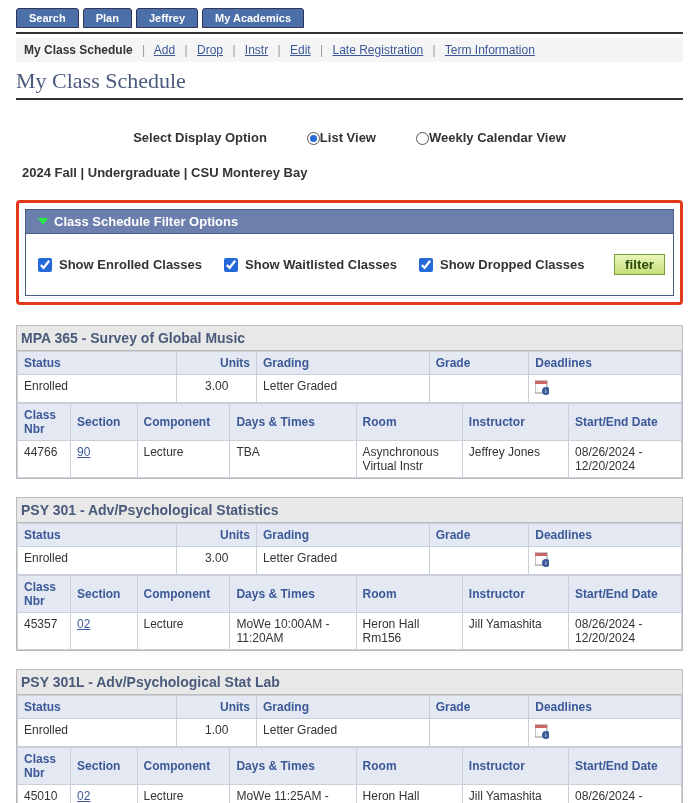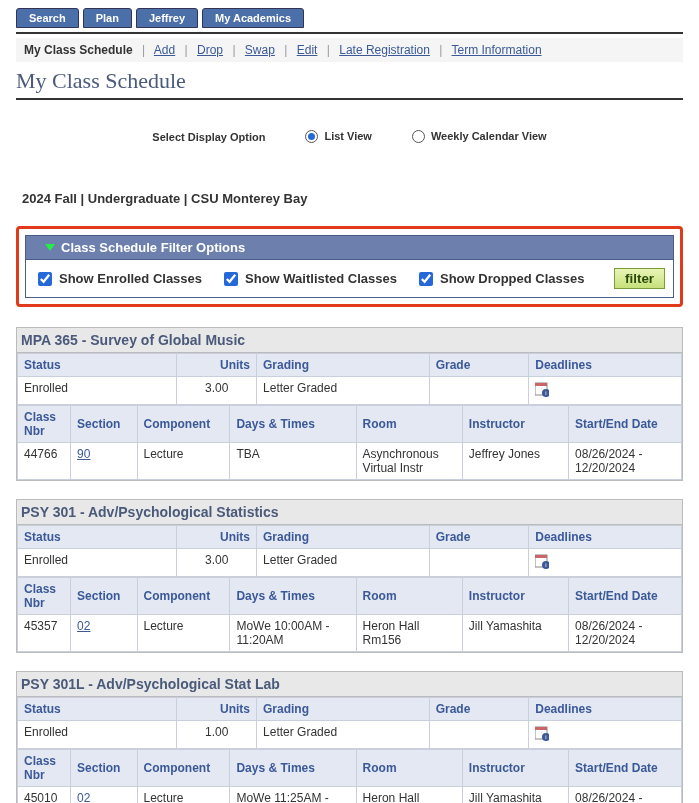--- a/index.html
+++ b/index.html
@@ -41,47 +41,47 @@
   .page-title {
     font-family: Georgia, 'Times New Roman', serif;
     color: #4a5a7a;
     font-size: 22px;
     border-bottom: 2px solid #333;
     padding-bottom: 4px;
     margin: 6px 0 30px 0;
   }
   .display-row {
     display:flex; justify-content:center; align-items:center; gap:40px;
-    font-size:11px; font-weight:bold; color:#333; margin-bottom:48px;
-  }
-  .radio-opt { display:flex; align-items:flex-start; gap:6px; font-weight:bold; color:#333; }
+    font-size:13px; font-weight:bold; color:#333; margin-bottom:20px;
+  }
+  .radio-opt { display:flex; align-items:flex-end; gap:0; font-weight:bold; color:#333; }
   .radio { width:13px; height:13px; border:1px solid #555; border-radius:50%; display:inline-flex; align-items:center; justify-content:center; }
   .radio.checked::after { content:""; width:7px; height:7px; border-radius:50%; background:#2568d8; display:block; }
   .term-line { font-weight:bold; font-size:13px; color:#333; margin-bottom:20px; padding-left:6px;}
   .filter-outline {
     border: 3px solid #e03a1a;
     border-radius: 4px;
     padding: 6px;
     margin-bottom: 20px;
   }
   .filter-header {
     background: #6d7fad;
     color: #fff;
     font-weight: bold;
     font-size: 13px;
-    padding: 4px 19px;
+    padding: 4px 12px;
     border: 1px solid #4a5c8a;
     display:flex; align-items:center; gap:6px;
   }
   .filter-header .tri {
     width:0;height:0;border-left:5px solid transparent;border-right:5px solid transparent;border-top:7px solid #2e4;        
   }
   .filter-body {
     border:1px solid #4a5c8a; border-top:none;
-    padding: 8px 8px;
+    padding: 20px 8px;
     display:flex; align-items:center; gap:18px;
     font-size:13px; font-weight:bold; color:#333;
   }
   .cb { width:14px; height:14px; accent-color:#2568d8; }
   .filter-btn {
     margin-left:auto;
     background: linear-gradient(#e9f5b8,#c6e07a);
     border:1px solid #7a9c3a;
     color:#2a4a0a;
     font-weight:bold;
@@ -117,21 +117,21 @@
   <div class="toptab">My Academics</div>
 </div>
 
 <div class="subnav">
   <span class="current">My Class Schedule</span>
   <span class="sep">|</span>
   <span class="link">Add</span>
   <span class="sep">|</span>
   <span class="link">Drop</span>
   <span class="sep">|</span>
-  <span class="link">Swap</span>
+  <span class="link">Instr</span>
   <span class="sep">|</span>
   <span class="link">Edit</span>
   <span class="sep">|</span>
   <span class="link">Late Registration</span>
   <span class="sep">|</span>
   <span class="link">Term Information</span>
 </div>
 
 <div class="page-title">My Class Schedule</div>
 

